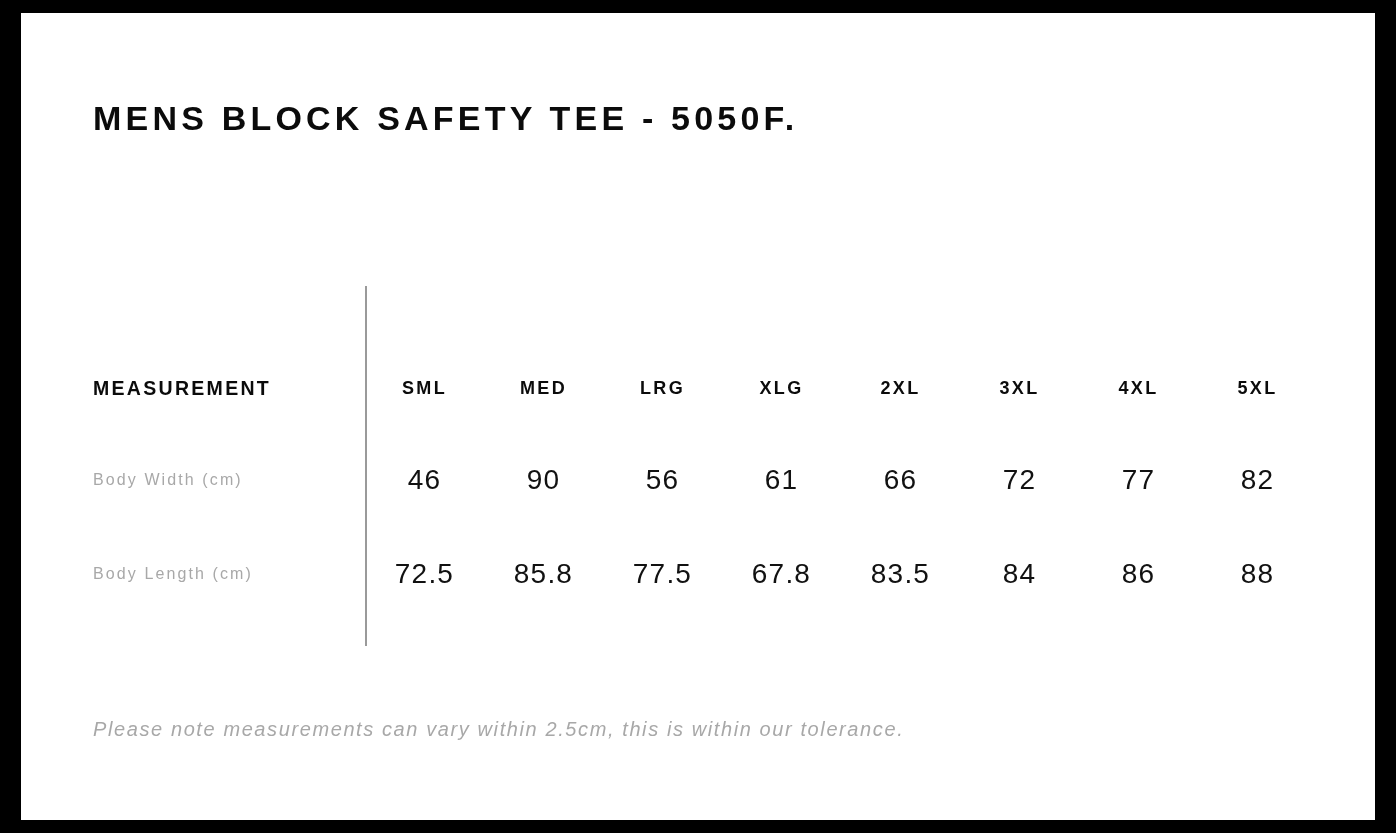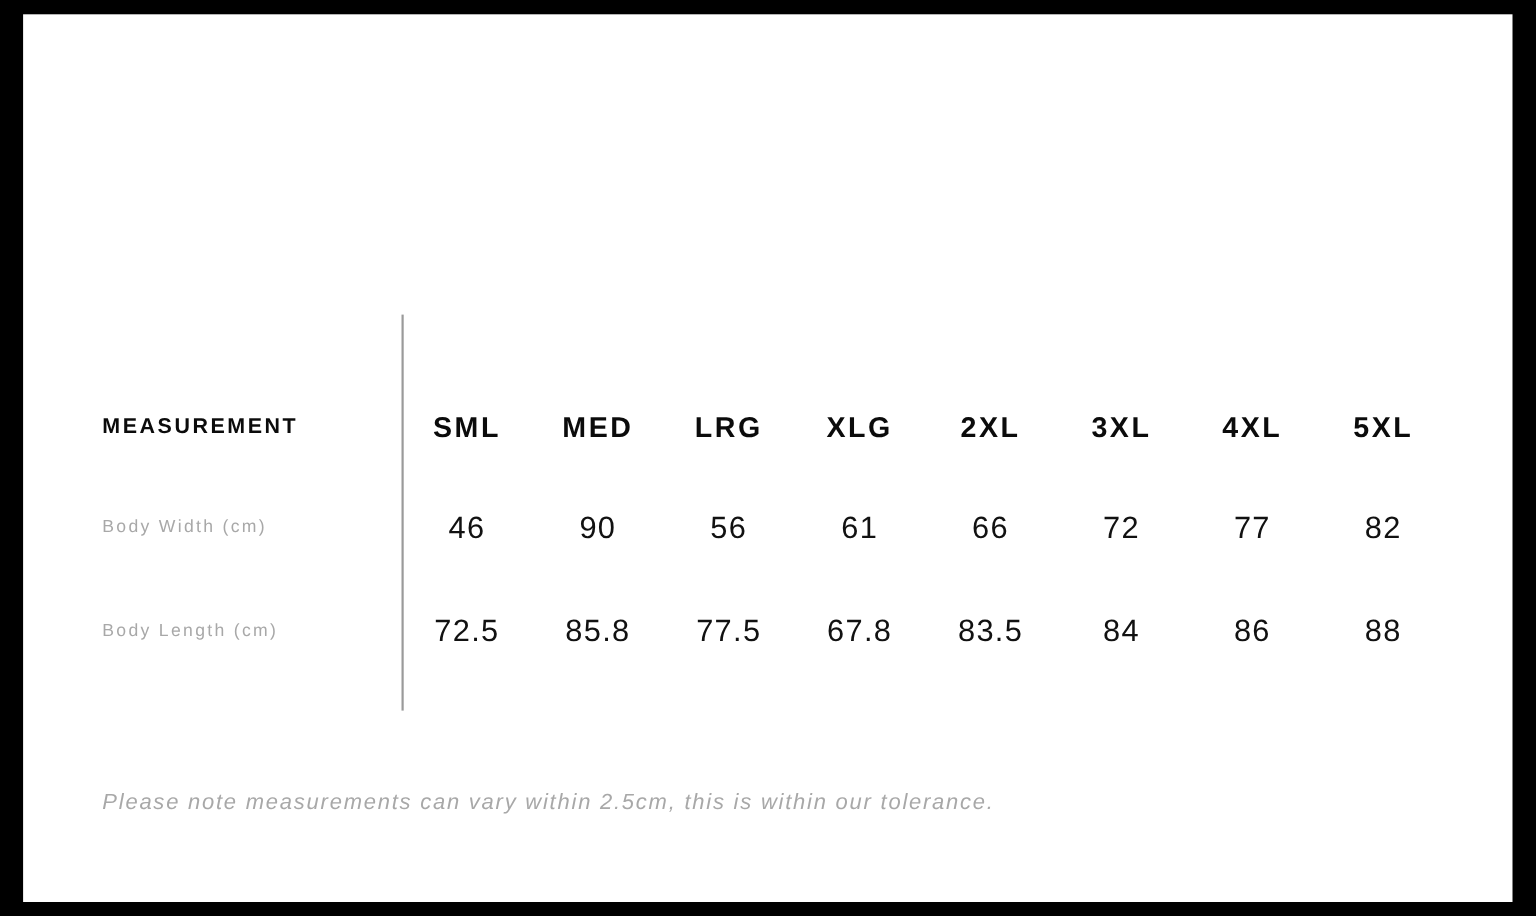--- a/index.html
+++ b/index.html
@@ -76,21 +76,21 @@
     height: 94px;
   }
   .hdr-measurement {
     font-size: 19.5px;
     font-weight: bold;
     letter-spacing: 2.3px;
     color: #0b0b0b;
     white-space: nowrap;
   }
   .hdr-size {
-    font-size: 26px;
+    font-size: 18px;
     font-weight: bold;
     letter-spacing: 2.3px;
     color: #0b0b0b;
     white-space: nowrap;
   }
   .row-label {
     font-size: 16px;
     letter-spacing: 2.1px;
     color: #a8a8a8;
     white-space: nowrap;
@@ -113,20 +113,21 @@
     white-space: nowrap;
     text-align: center;
   }
 </style>
 </head>
 <body>
 
 <div class="page">
   <div class="card">
 
+    <div class="title">MENS BLOCK SAFETY TEE - 5050F.</div>
 
     <div class="vrule"></div>
 
     <table class="sizes">
       <tbody>
         <tr class="header-row">
           <td class="col-label"><span class="hdr-measurement">MEASUREMENT</span></td>
           <td class="col-size"><span class="hdr-size">SML</span></td>
           <td class="col-size"><span class="hdr-size">MED</span></td>
           <td class="col-size"><span class="hdr-size">LRG</span></td>

